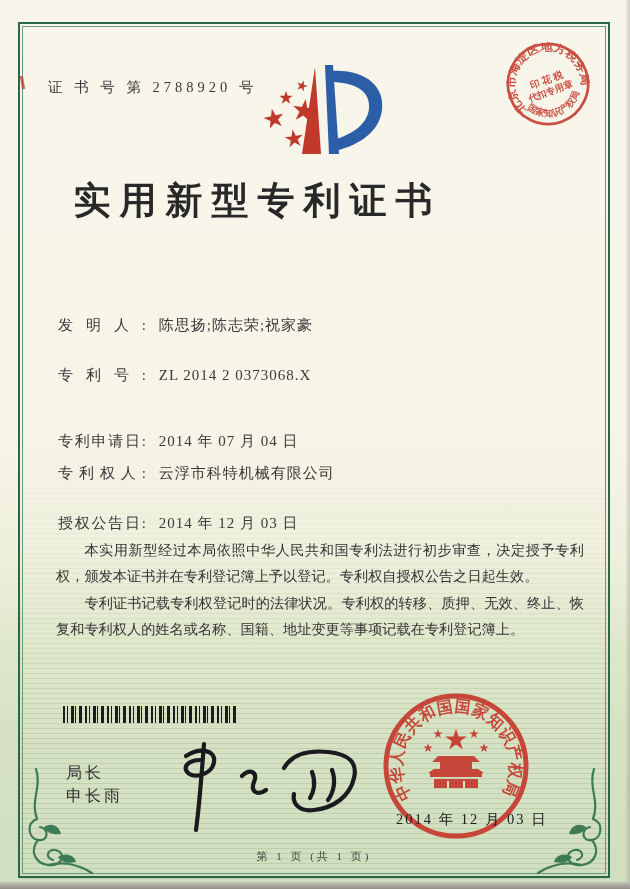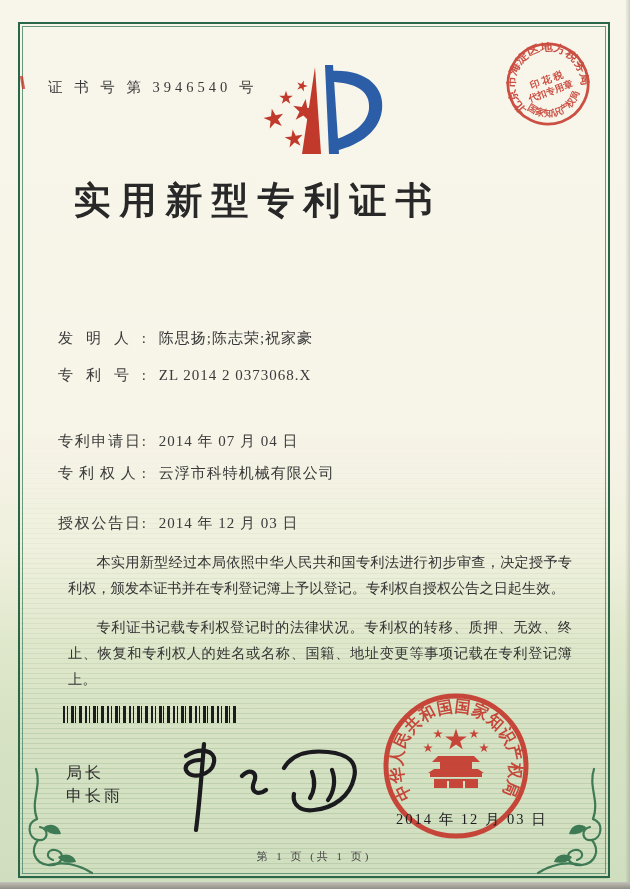--- a/index.html
+++ b/index.html
@@ -23,24 +23,24 @@
   .frame::before{content:"";position:absolute;inset:2px;border:1px solid #67997c;}
   .cert-no{position:absolute;left:48px;top:78px;font-size:14.5px;letter-spacing:4px;color:#3a3a3a;}
   .red-tick{position:absolute;left:21px;top:76px;width:3px;height:13px;background:#c5392c;
     transform:rotate(-10deg);opacity:.8;}
   .logo{position:absolute;left:240px;top:53px;}
   .title{position:absolute;left:18px;top:176px;width:479px;text-align:center;
     font-size:37px;font-weight:bold;letter-spacing:9px;color:#282828;}
   .field-row{position:absolute;left:58px;font-size:15px;color:#3a3a3a;white-space:nowrap;}
   .field-row .lbl{display:inline-block;width:88px;text-align:justify;text-align-last:justify;}
   .field-row .val{margin-left:9px;letter-spacing:1px;}
-  .row-0{top:265px}.row-1{top:329px}.row-2{top:366px}.row-3{top:432px}.row-4{top:464px}.row-5{top:514px}
+  .row-0{top:265px}.row-1{top:316px}.row-2{top:366px}.row-3{top:432px}.row-4{top:464px}.row-5{top:514px}
   .body-text{position:absolute;left:56px;top:537px;width:528px;font-size:14.2px;
     line-height:26.3px;text-align:justify;color:#333;}
-  .body-text p{margin:12px;text-indent:2em;}
+  .body-text p{margin:0;text-indent:2em;}
   .barcode{position:absolute;left:63px;top:706px;width:175px;height:17px;
     background:repeating-linear-gradient(90deg,
       #1c1c1c 0 2px,transparent 2px 4px,
       #1c1c1c 4px 5px,transparent 5px 8px,
       #1c1c1c 8px 11px,transparent 11px 12px,
       #1c1c1c 12px 13px,transparent 13px 16px,
       #1c1c1c 16px 19px,transparent 19px 22px);}
   .officer{position:absolute;left:66px;top:763px;font-size:16px;color:#2d2d2d;letter-spacing:3px;}
   .officer div{margin-bottom:2px;}
   .signature{position:absolute;left:142px;top:738px;}
@@ -75,21 +75,21 @@
     <path class="st" d="M 12,2 C 18,20 6,34 13,52"></path>
     <path class="st" d="M 13,52 C 2,56 4,71 14,73 C 24,75 26,62 16,60"></path>
     <path class="st" d="M 14,73 C 6,83 10,96 24,98 C 39,100 43,85 31,83 C 23,82 21,91 29,93"></path>
     <path class="st" d="M 24,98 C 40,94 56,98 68,106"></path>
     <path d="M 20,60 C 28,55 35,59 37,67 C 29,68 22,66 20,60 Z" fill="#3e7a54"></path>
     <path d="M 34,90 C 42,85 50,88 52,95 C 44,97 37,95 34,90 Z" fill="#3e7a54"></path>
   </svg>
 
   <div class="red-tick"></div>
 
-  <div class="cert-no">证 书 号 第 3946540 号</div>
+  <div class="cert-no">证 书 号 第 2788920 号</div>
 
   <svg class="logo" width="170" height="122" viewBox="0 0 170 122">
     <defs>
       <path id="star" d="M0,-10 L2.25,-3.09 L9.51,-3.09 L3.63,1.18 L5.88,8.09 L0,3.82 L-5.88,8.09 L-3.63,1.18 L-9.51,-3.09 L-2.25,-3.09 Z"></path>
     </defs>
     <polygon points="62,101 75,14 81,101" fill="#c0392b"></polygon>
     <polygon points="85,12 93,12 99,101 89,101" fill="#2b5ea7"></polygon>
     <path d="M 91,18 C 126,16 145,34 142,57 C 139,82 113,94 95,98 L 93,87 C 111,82 127,72 129,56 C 131,38 115,29 90,29 Z" fill="#2b5ea7"></path>
     <use href="#star" fill="#c0392b" transform="translate(34,66) scale(1.05) rotate(-12)"></use>
     <use href="#star" fill="#c0392b" transform="translate(46,45) scale(0.72)"></use>

